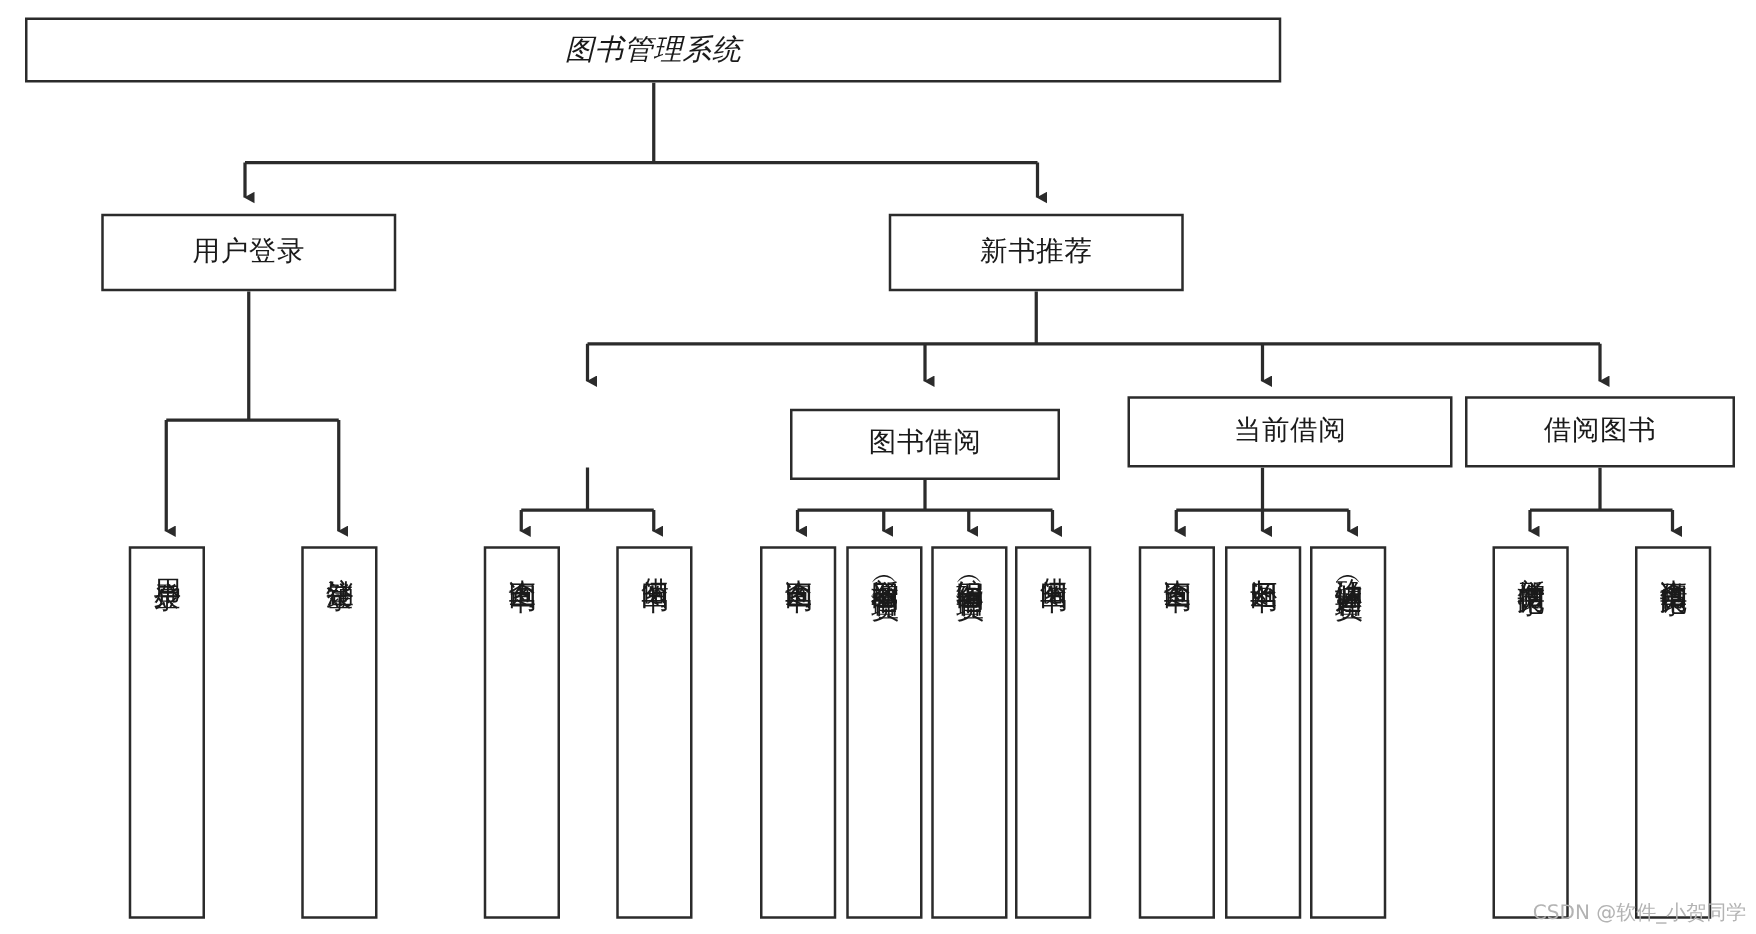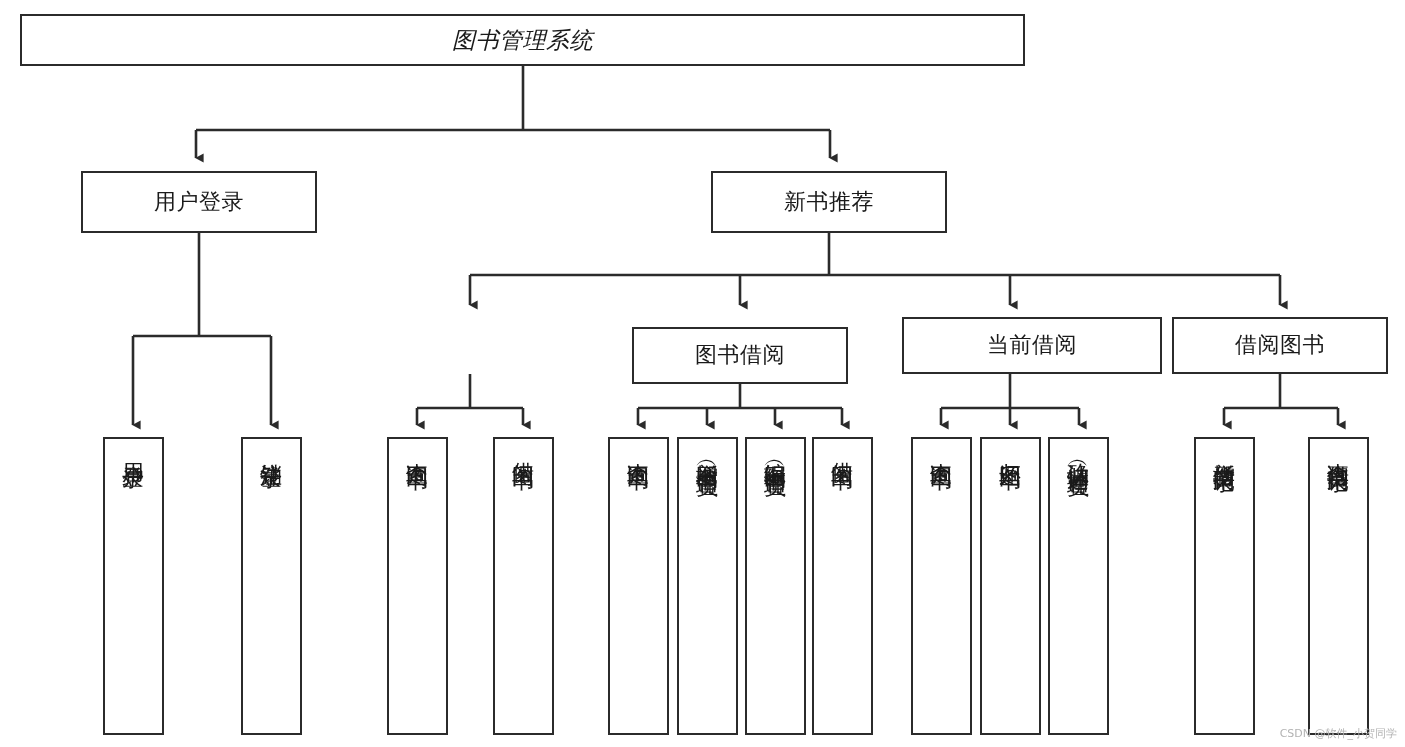--- a/index.html
+++ b/index.html
@@ -61,21 +61,21 @@
     text-orientation: upright;
     font-size: 22px;
     line-height: 1.05;
     letter-spacing: 2px;
     white-space: nowrap;
   }
   .watermark {
     position: absolute;
     right: 8px;
     bottom: 6px;
-    font-size: 11px;
+    font-size: 16px;
     color: #b3b3b3;
     z-index: 5;
     white-space: nowrap;
     font-family: "DejaVu Sans", "Liberation Sans", sans-serif;
   }
 </style>
 </head>
 <body>
 
 <div id="diagram">

